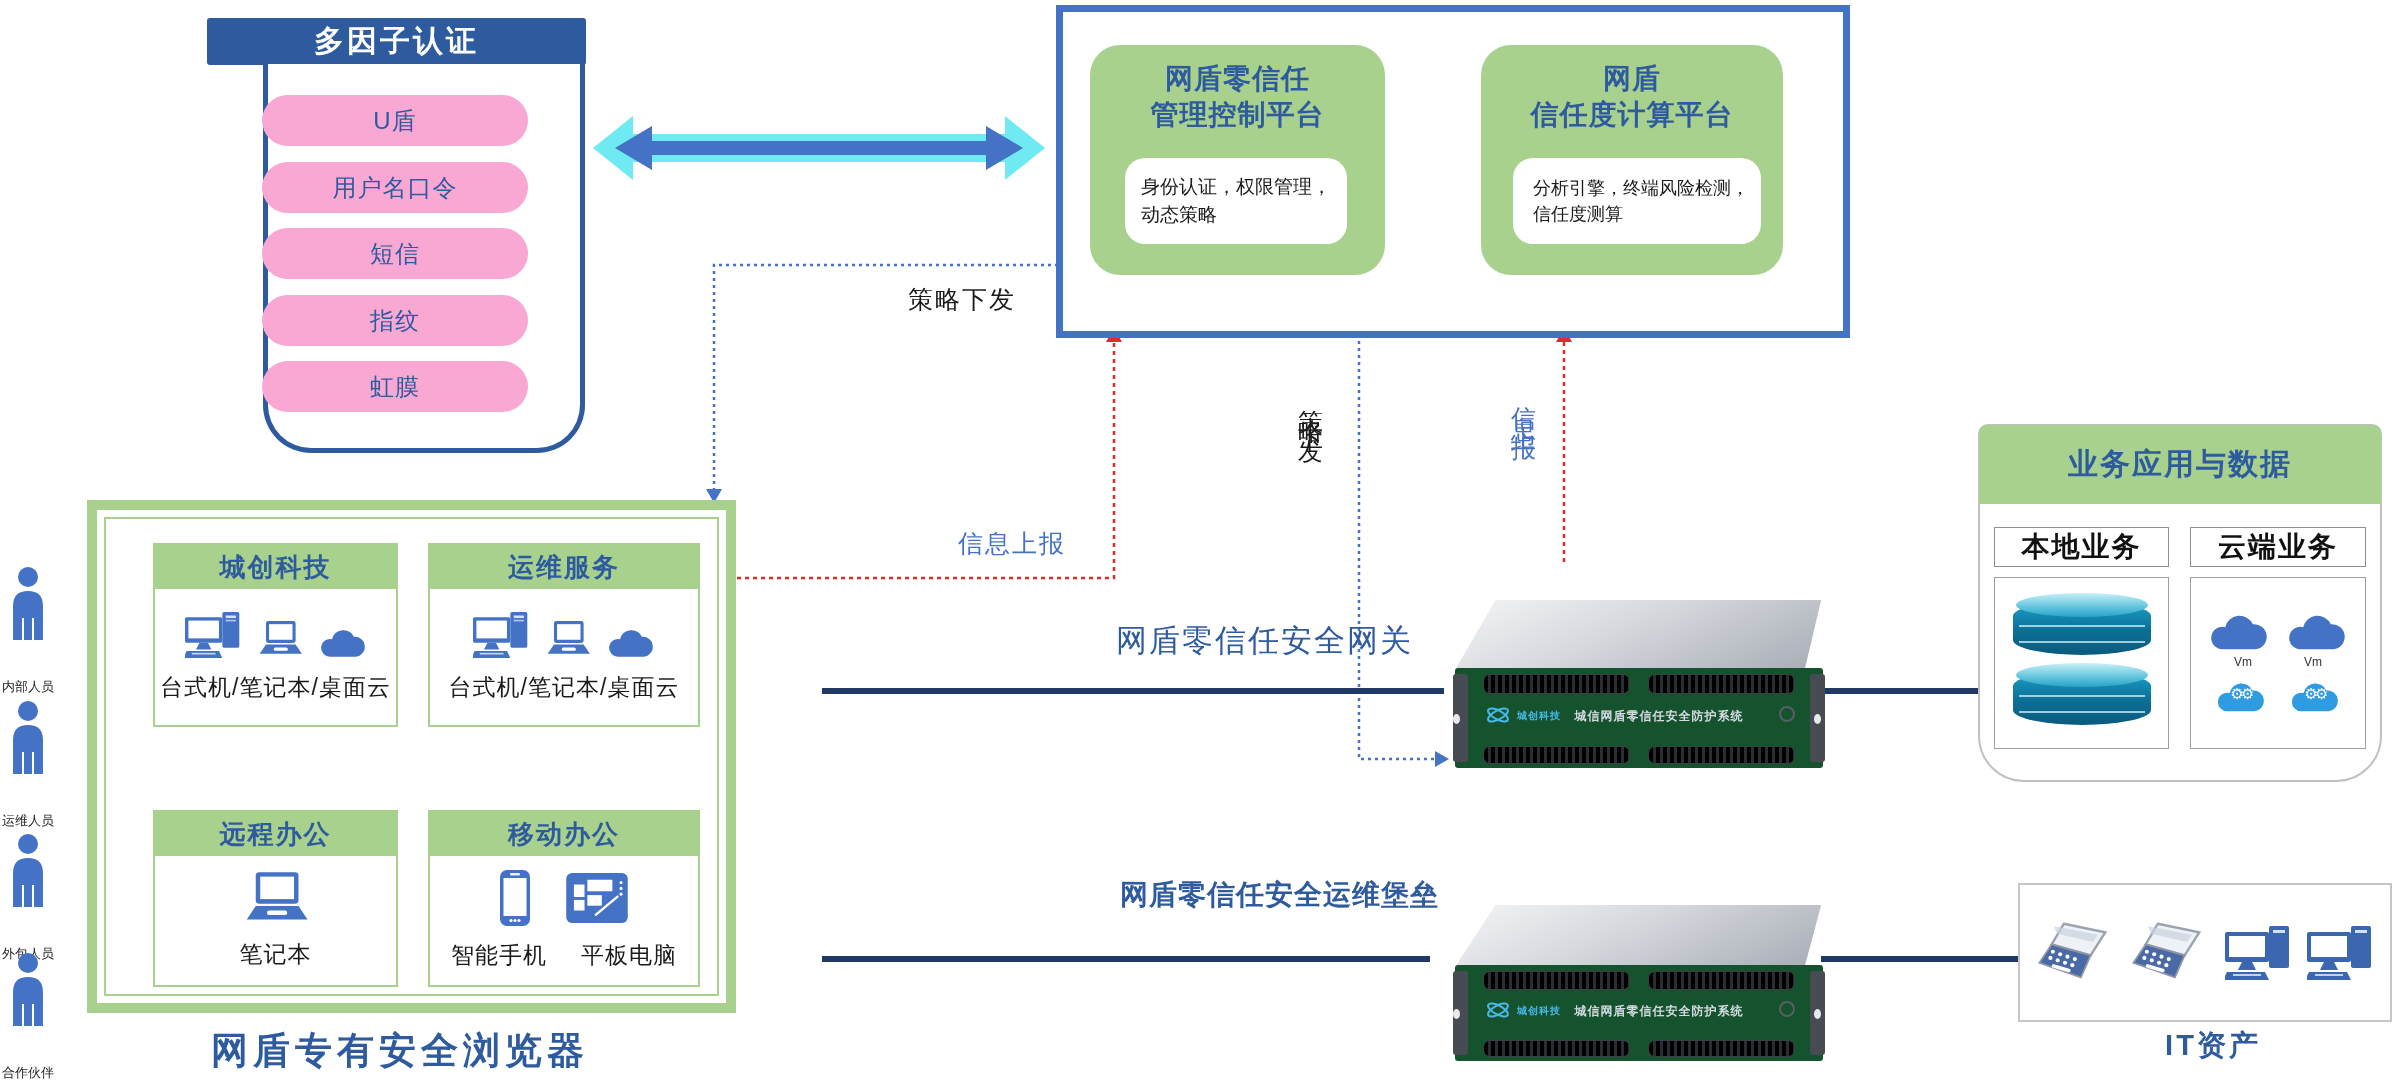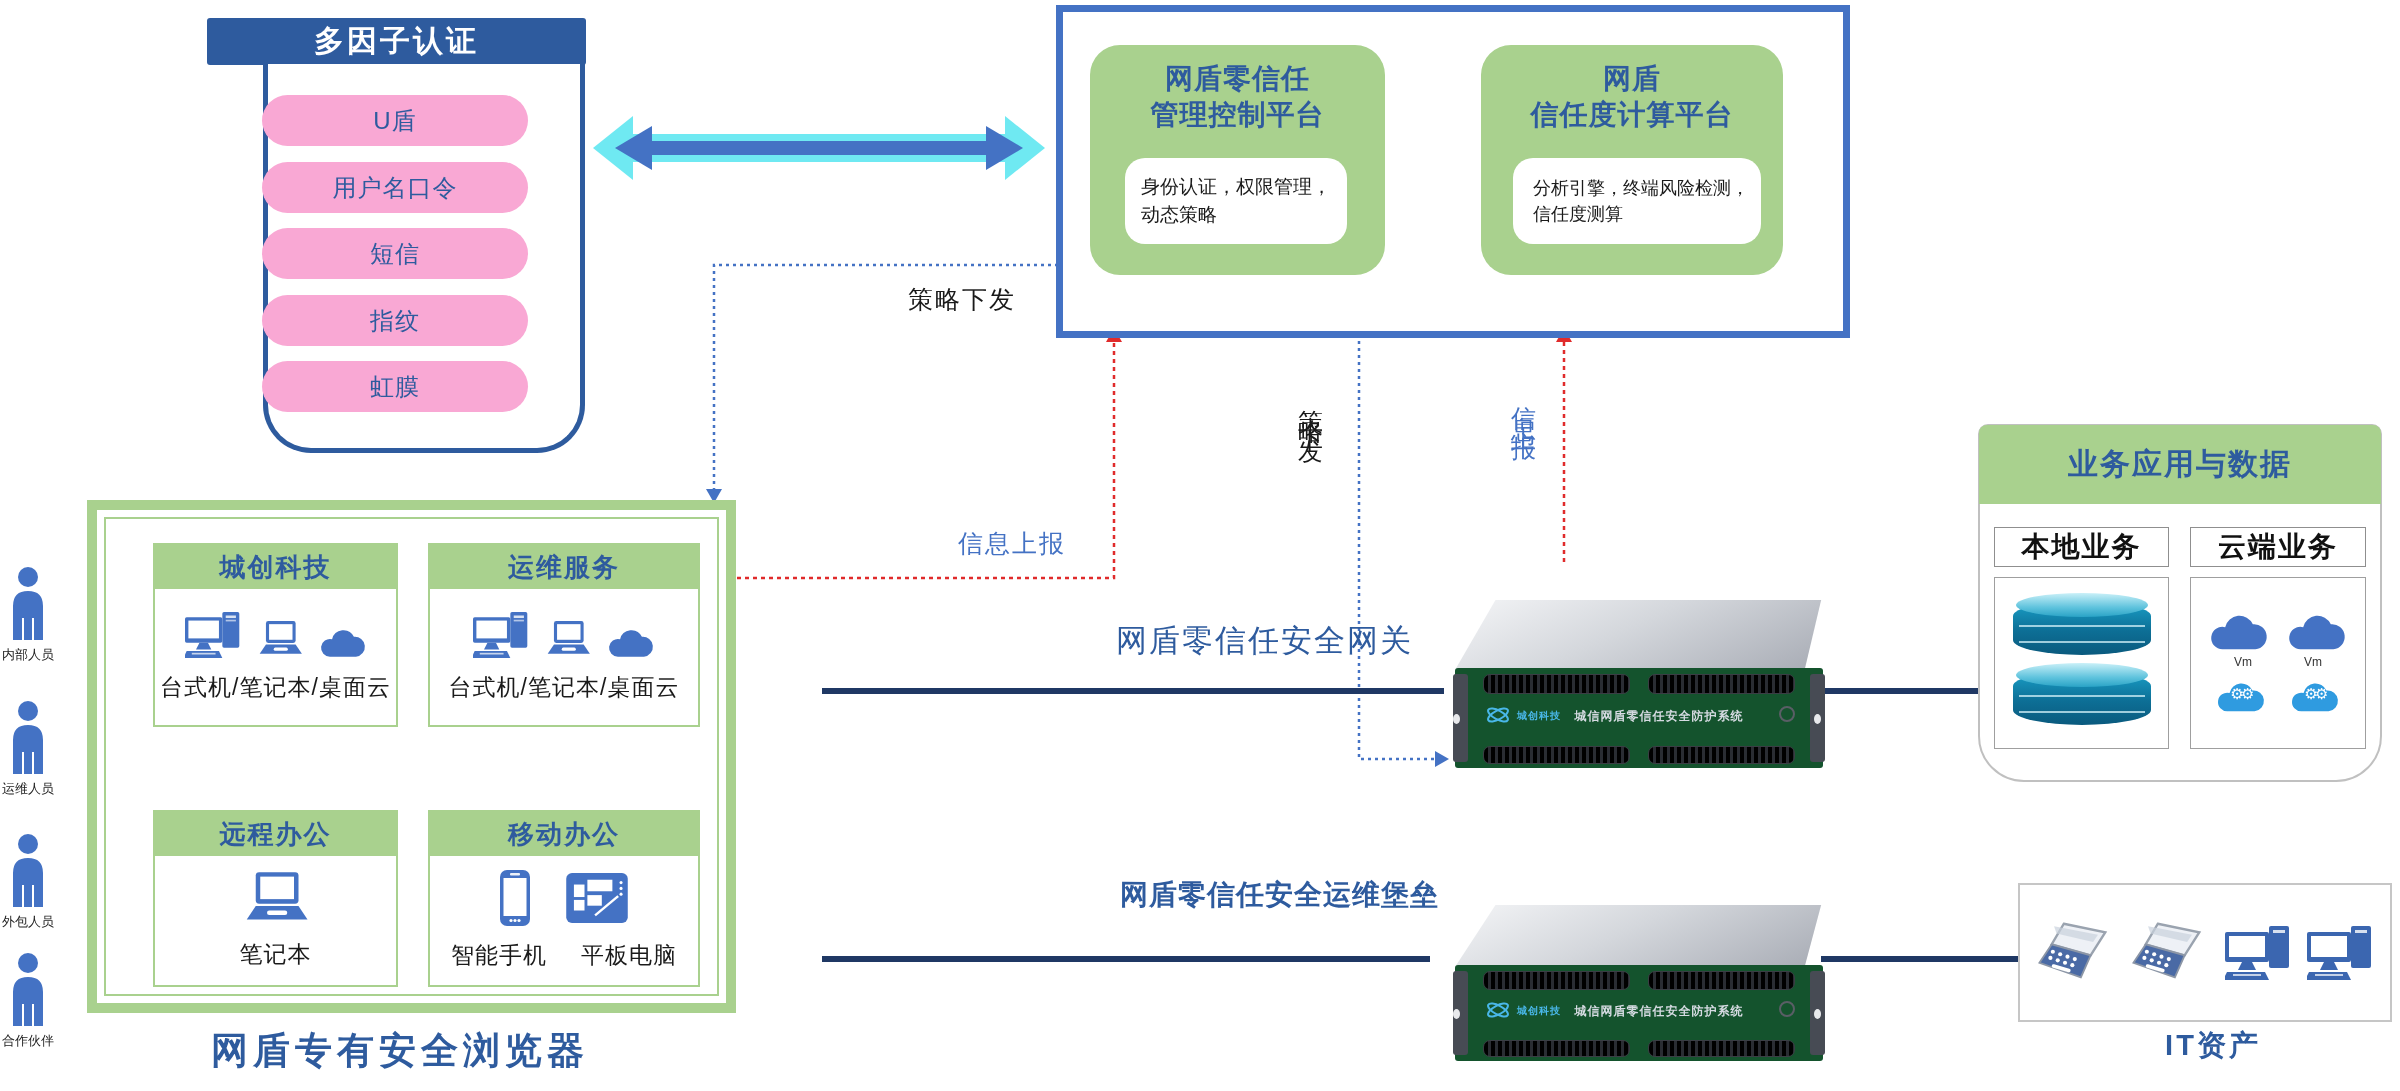--- a/index.html
+++ b/index.html
@@ -36,21 +36,21 @@
   .quad .qhead{height:44px;background:#a9d18e;color:#2e5b9e;font-size:26px;font-weight:bold;
     display:flex;align-items:center;justify-content:center;letter-spacing:2px;flex:0 0 auto;}
   .quad .qbody{flex:1;display:flex;flex-direction:column;align-items:center;justify-content:center;gap:14px;}
   .qicons{display:flex;align-items:flex-end;gap:14px;}
   .qlabel{color:#1a1a1a;font-size:23px;letter-spacing:1px;}
   .qlabels2{display:flex;gap:34px;}
 
   .caption{color:#2e5b9e;font-weight:bold;text-align:center;}
 
   
-  .person{width:46px;display:flex;flex-direction:column;align-items:center;}
+  .person{width:46px;display:flex;flex-direction:column;align-items:center;gap:32px;}
   .person .plab{font-size:13px;color:#222;margin-top:4px;white-space:nowrap;}
 
   
   .server{}
   .server .lid{position:absolute;left:0;top:0;width:100%;background:linear-gradient(155deg,#f4f5f7 0%,#d4d7dc 45%,#a7abb4 100%);
     clip-path:polygon(11% 0,99.5% 0,95% 100%,0% 100%);}
   .server .face{position:absolute;left:0;width:100%;background:#14532d;border-radius:3px;}
   .server .ear{position:absolute;top:6%;bottom:6%;width:15px;background:#474b54;border-radius:3px;}
   .server .ear.l{left:-2px;} .server .ear.r{right:-2px;}
   .server .earhole{position:absolute;width:7px;height:10px;background:#e8e9ec;border-radius:50%;top:45%;}

